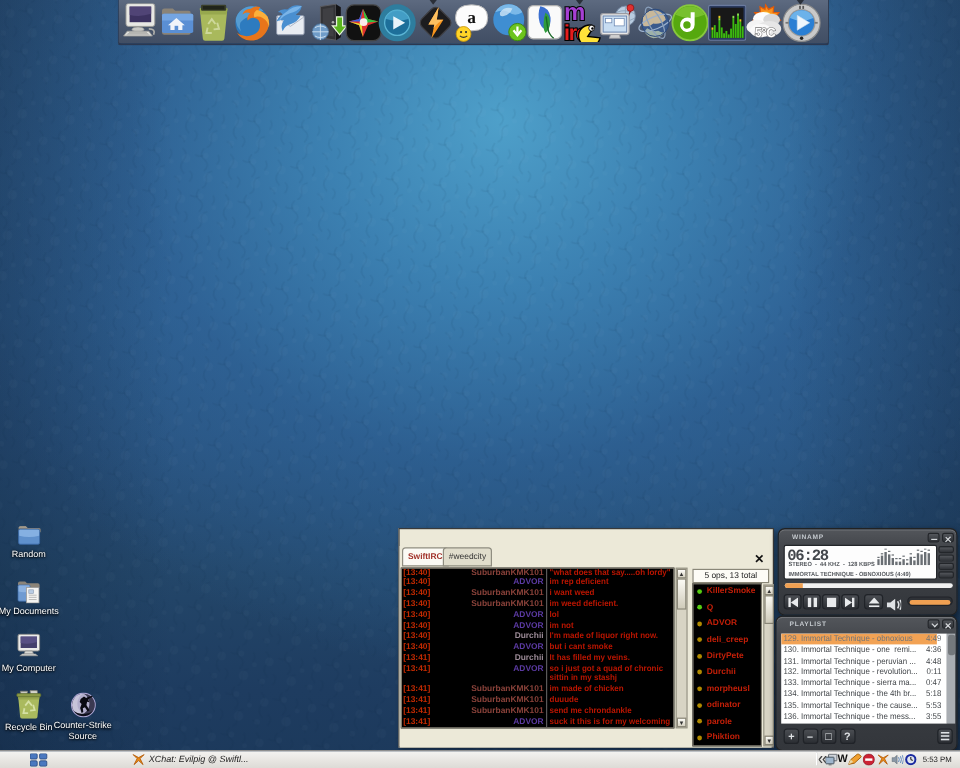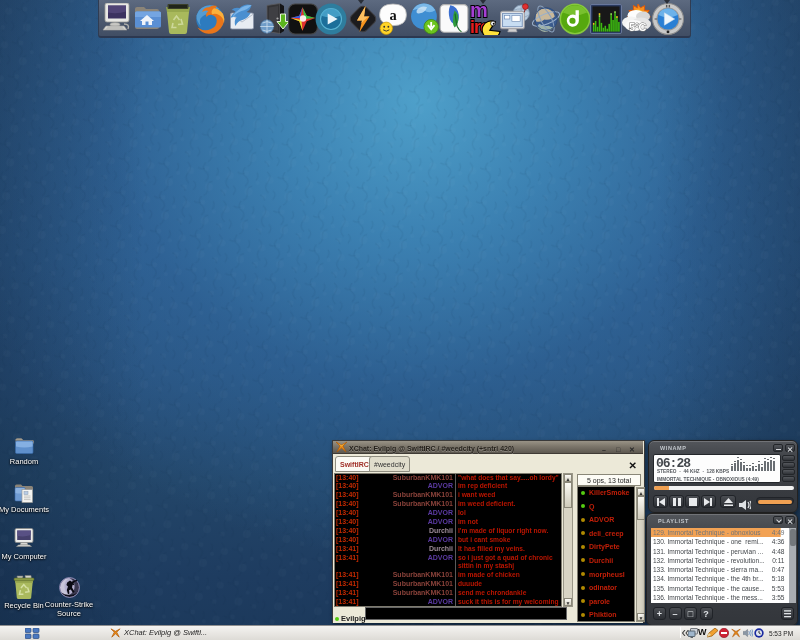--- a/index.html
+++ b/index.html
@@ -389,28 +389,20 @@
     <path d="M10.5 1 a9.5 9.5 0 0 1 8 14.5 q-4 3 -8.5 2 a9.5 9.5 0 0 1 0.5 -16.5z" fill="#8c86b4" opacity="0.35"></path>
     <circle cx="10.5" cy="10.5" r="9.9" fill="none" stroke="#aaa4d2" stroke-width="0.9"></circle>
     <path d="M11 3.5 l1.8 1.2 3.5 -1.2 -1.7 2.7 0.8 2 -1.8 -0.4 -0.6 2.8 2.6 4.2 -1.6 1.2 -2.2 -3.6 -1.8 0.8 0.4 3.2 -1.4 0.8 -1.2 -4.2 1.2 -3.4 -1.6 -1.6 0.8 -2.4z" fill="#0a0a12"></path>
     <path d="M13.5 5 l4.5 -1.7" stroke="#0a0a12" stroke-width="1.3"></path>
   </svg>
   <div>Counter-Strike<br>Source</div>
 </div>
 </div>
 
 <div id="xchat">
-  <div id="xc-title">
-    <svg id="xc-logo" width="13" height="12" viewBox="0 0 13 12">
-      <path d="M1 1 L5 5 L2 11 L6.5 7 L11 11 L8 5 L12 1 L6.5 4 Z" fill="#e88b1a" stroke="#b05500" stroke-width="0.6"></path>
-      <path d="M3 2 L6.5 4.6 L10 2 L6.5 5.6 Z" fill="#f8c040"></path>
-    </svg>
-    <span id="xc-tt">XChat: Evilpig @ SwiftIRC / #weedcity (+sntri 420)</span>
-    <span id="xc-btns"><span class="xcb">–</span><span class="xcb">□</span><span class="xcb">✕</span></span>
-  </div>
   <div id="xc-body">
     <div class="xtab" id="xtab1">SwiftIRC</div>
     <div class="xtab" id="xtab2">#weedcity</div>
     <div id="xc-close">✕</div>
     <div id="xc-chat">
       <div id="xc-sep"></div>
       <div class="xrow">
           <span class="ts">[13:40]</span>
           <span class="nick c1">SuburbanKMK101</span>
           <span class="msg">"what does that say.....oh lordy"</span>
@@ -502,21 +494,20 @@
       <div class="urow"><span class="dot y"></span>morpheusl</div>
       <div class="urow"><span class="dot y"></span>odinator</div>
       <div class="urow"><span class="dot y"></span>parole</div>
       <div class="urow"><span class="dot y"></span>Phiktion</div>
     </div>
     <div id="xc-uscroll">
         <div class="sarr">▲</div>
         <div id="xc-uthumb"></div>
         <div class="sarr sdown2">▼</div>
       </div>
-    <div id="xc-inrow"><span class="dot g" style="margin-left:2px"></span><span id="xc-me">Evilpig</span><div id="xc-input"></div></div>
   </div>
 </div>
 
 <div id="winamp">
   <div class="wa-title">WINAMP</div>
   <div class="wa-btn" style="right:14px;top:3px;">
       <span class="wa-min"></span>
     </div>
   <div class="wa-btn" style="right:2.5px;top:3px;">
       <span class="wa-x1"></span>

